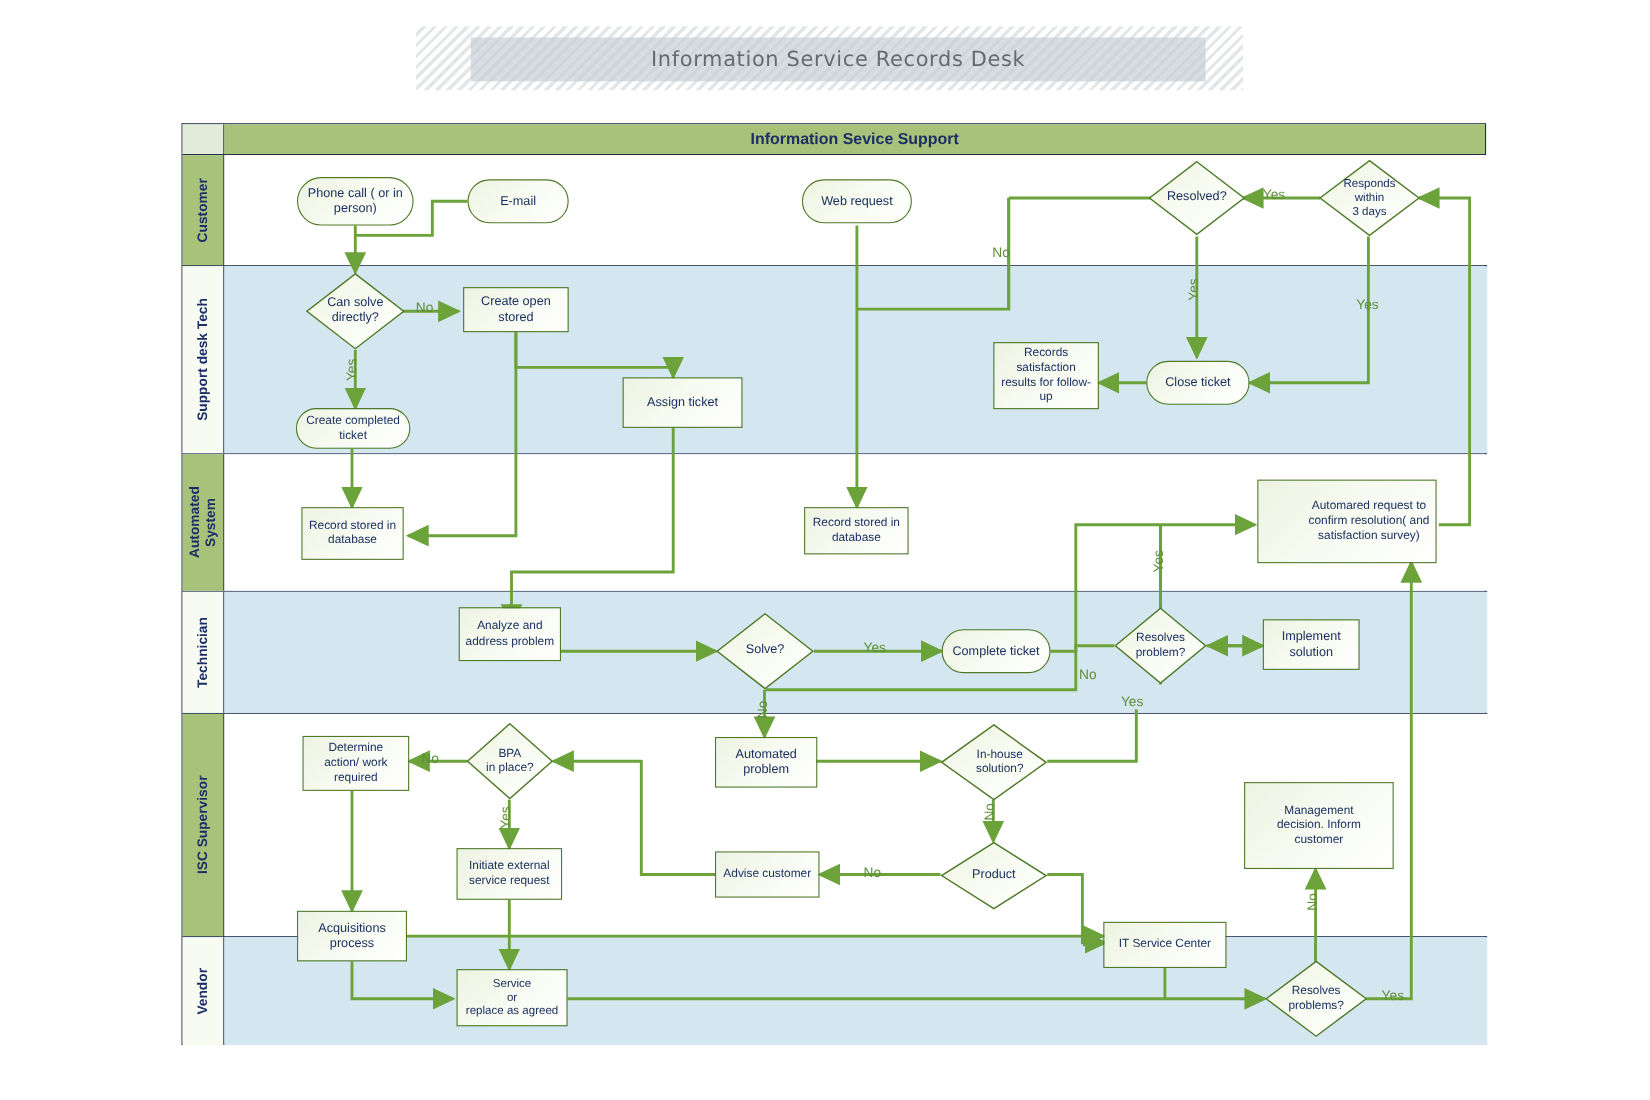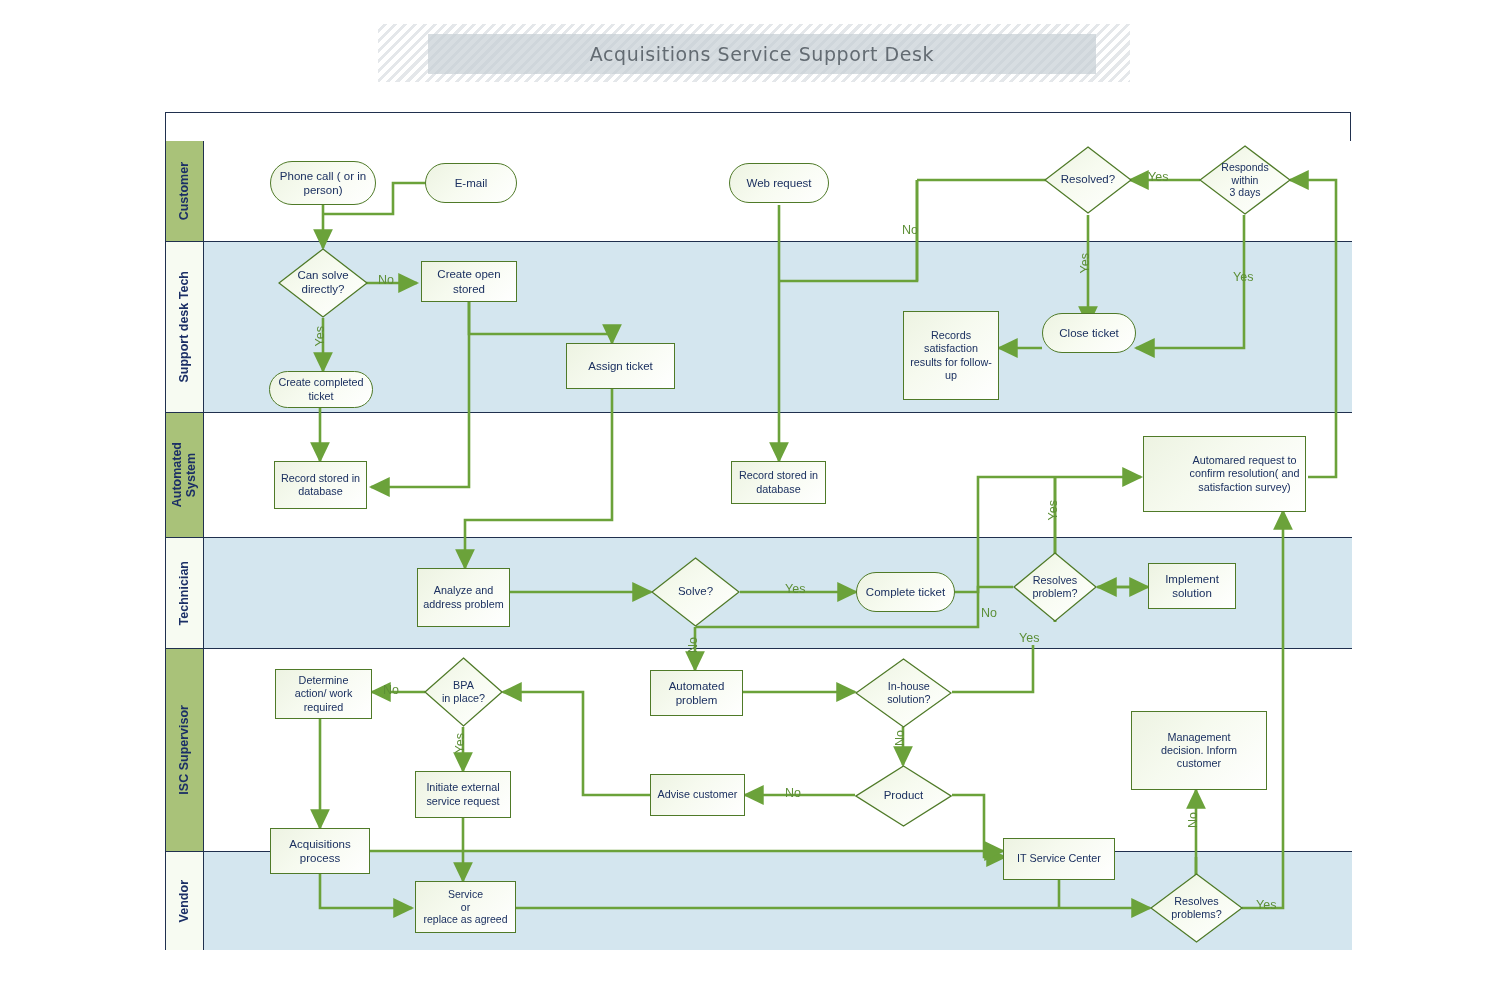--- a/index.html
+++ b/index.html
@@ -120,26 +120,30 @@
   }
   .elabel.vert{
     writing-mode:vertical-rl; transform:rotate(180deg);
   }
 </style>
 </head>
 <body>
 
 <div id="title-banner">
   <div id="title-plate">
-    <div id="title-text">Acquisitions Service Support Desk</div>
+    <div id="title-text">Information Service Records Desk</div>
   </div>
 </div>
 
 <div id="pool">
 
+  <div id="pool-header">
+    <div id="pool-header-corner"></div>
+    <div id="pool-header-title">Information Sevice Support</div>
+  </div>
 
   <div class="lane" style="top:28px;height:101px;">
     <div class="lane-header olive">
       <span>Customer</span>
     </div>
     <div class="lane-body white"></div>
   </div>
 
   <div class="lane" style="top:129px;height:171px;">
     <div class="lane-header cream">
@@ -323,48 +327,48 @@
 
 <div class="node proc" style="left:566px;top:343px;width:109px;height:46px;">
   <span>Assign ticket</span>
 </div>
 
 <div class="node term" style="left:269px;top:371px;width:104px;height:37px;">
   <span style="font-size:10.8px;">Create completed
 ticket</span>
 </div>
 
-<div class="node proc" style="left:903px;top:311px;width:96px;height:89px;">
+<div class="node proc" style="left:903px;top:311px;width:96px;height:61px;">
   <span style="font-size:10.8px;">Records
 satisfaction
 results for follow-
 up</span>
 </div>
 
-<div class="node term" style="left:1042px;top:313px;width:94px;height:40px;">
+<div class="node term" style="left:1042px;top:328px;width:94px;height:40px;">
   <span>Close ticket</span>
 </div>
 
 <div class="node proc" style="left:274px;top:461px;width:93px;height:48px;">
   <span style="font-size:10.8px;">Record stored in
 database</span>
 </div>
 
 <div class="node proc" style="left:731px;top:461px;width:95px;height:43px;">
   <span style="font-size:10.8px;">Record stored in
 database</span>
 </div>
 
 <div class="node proc" style="left:1143px;top:436px;width:163px;height:76px;padding-left:44px;">
   <span style="font-size:10.8px;">Automared request to
 confirm resolution( and
 satisfaction survey)</span>
 </div>
 
-<div class="node proc" style="left:417px;top:568px;width:93px;height:59px;">
+<div class="node proc" style="left:417px;top:552px;width:93px;height:49px;">
   <span style="font-size:10.8px;">Analyze and
 address problem</span>
 </div>
 
 <div class="node dec" style="left:651px;top:557px;width:89px;height:70px;">
   <svg class="dshape" viewBox="0 0 89 70">
     <polygon points="44.5,1 88,35 44.5,69 1,35" fill="url(#gd1)" stroke="#4f7a28" stroke-width="1.3"></polygon>
   </svg>
   <div class="dlabel">Solve?</div>
 </div>

